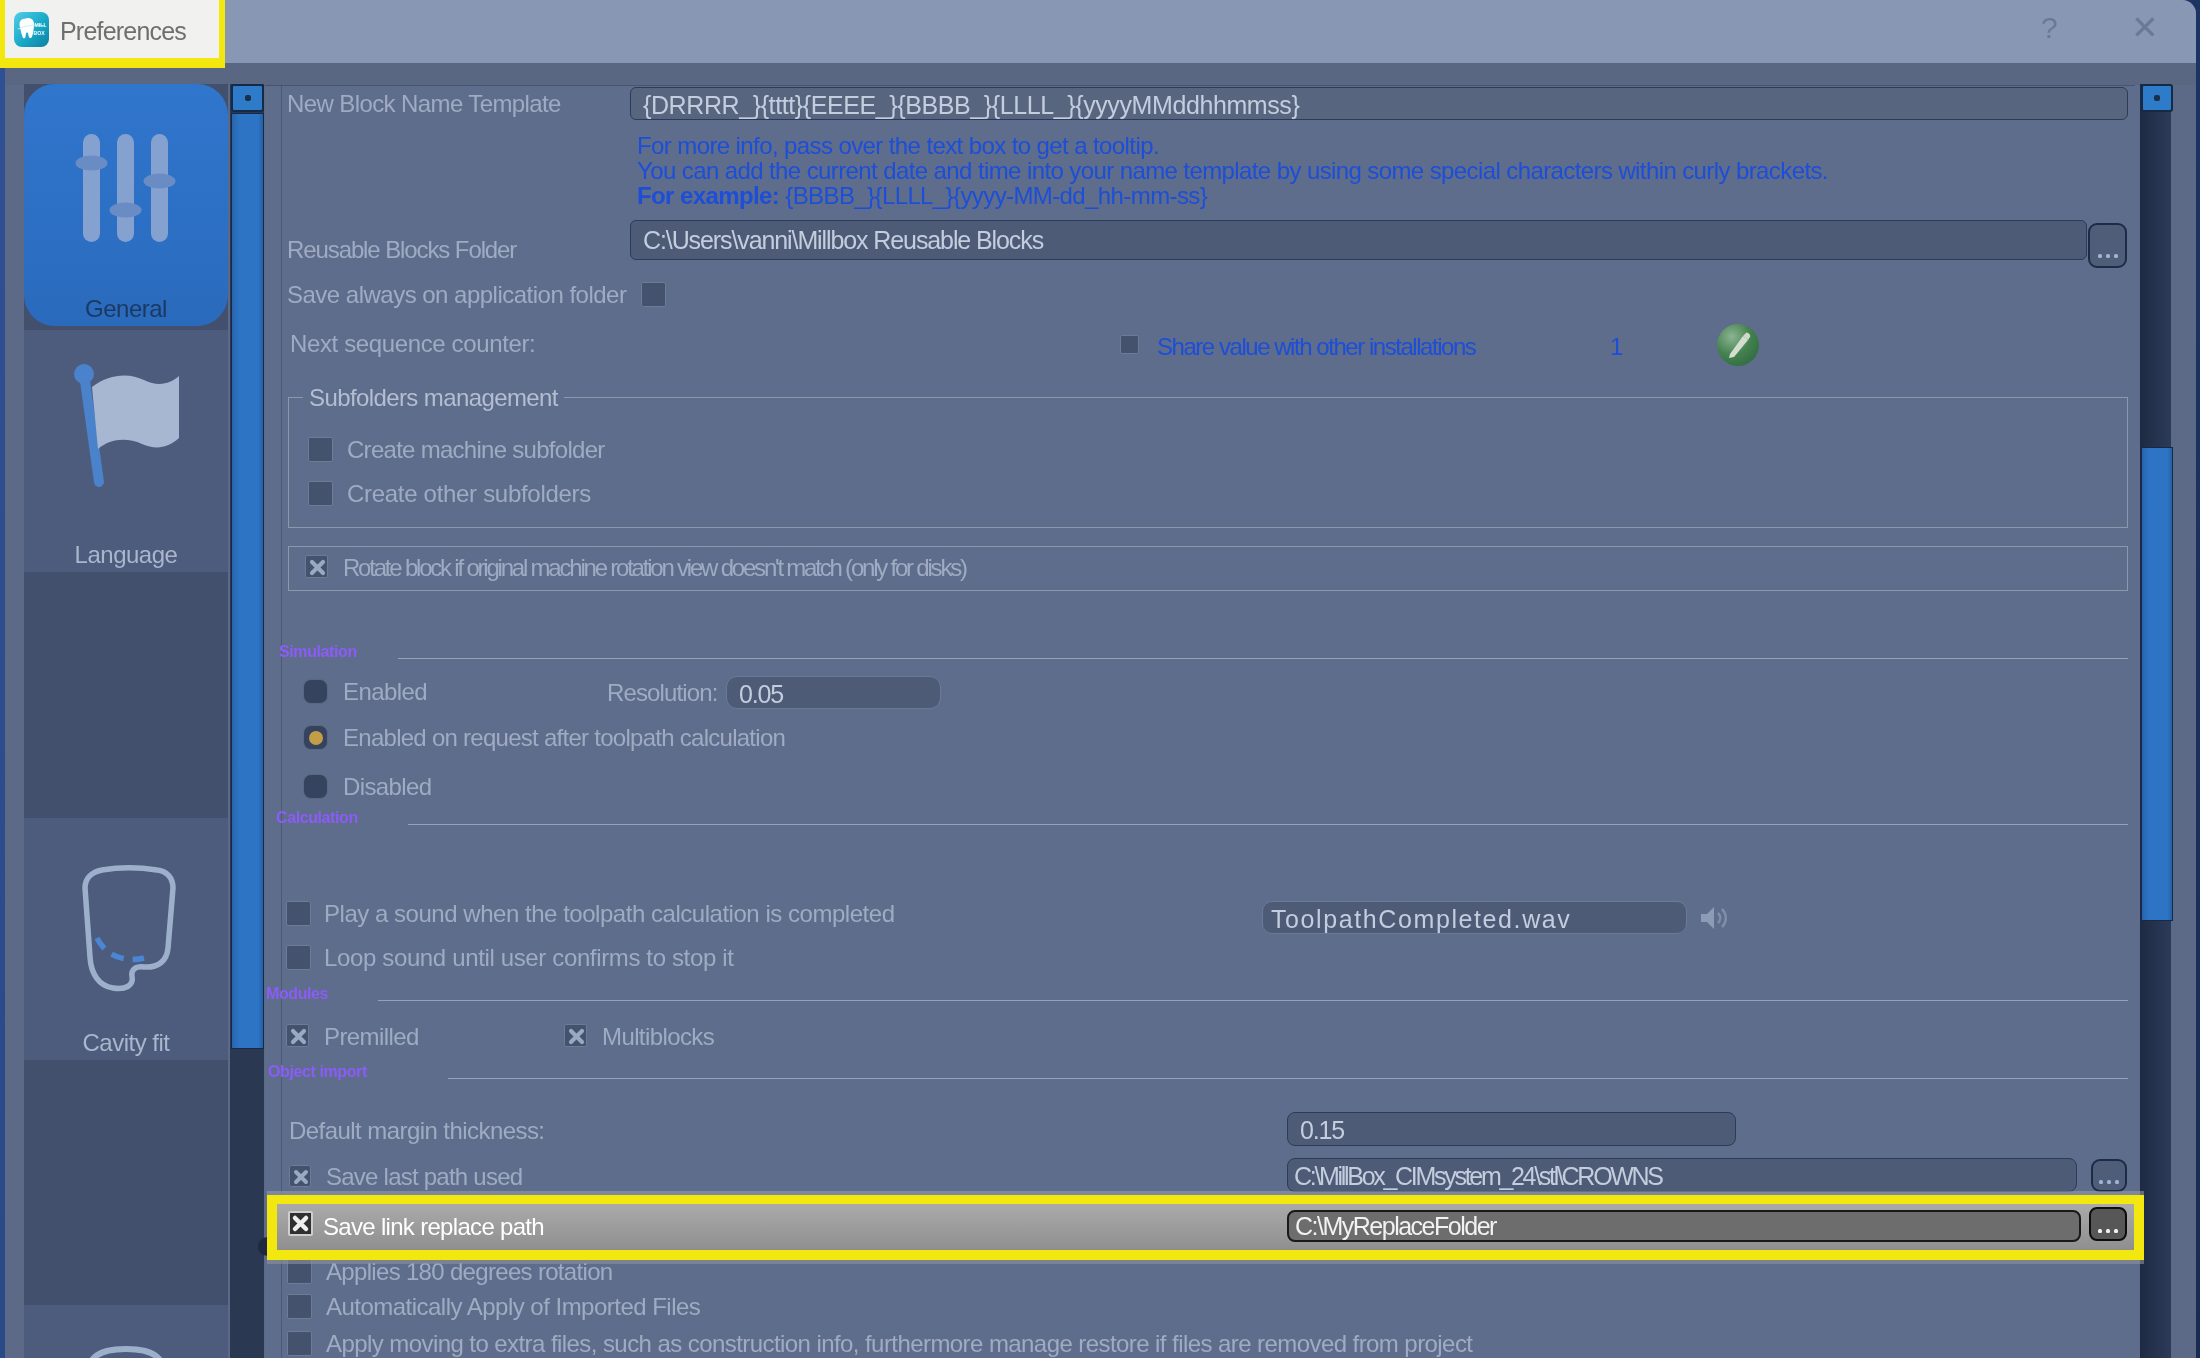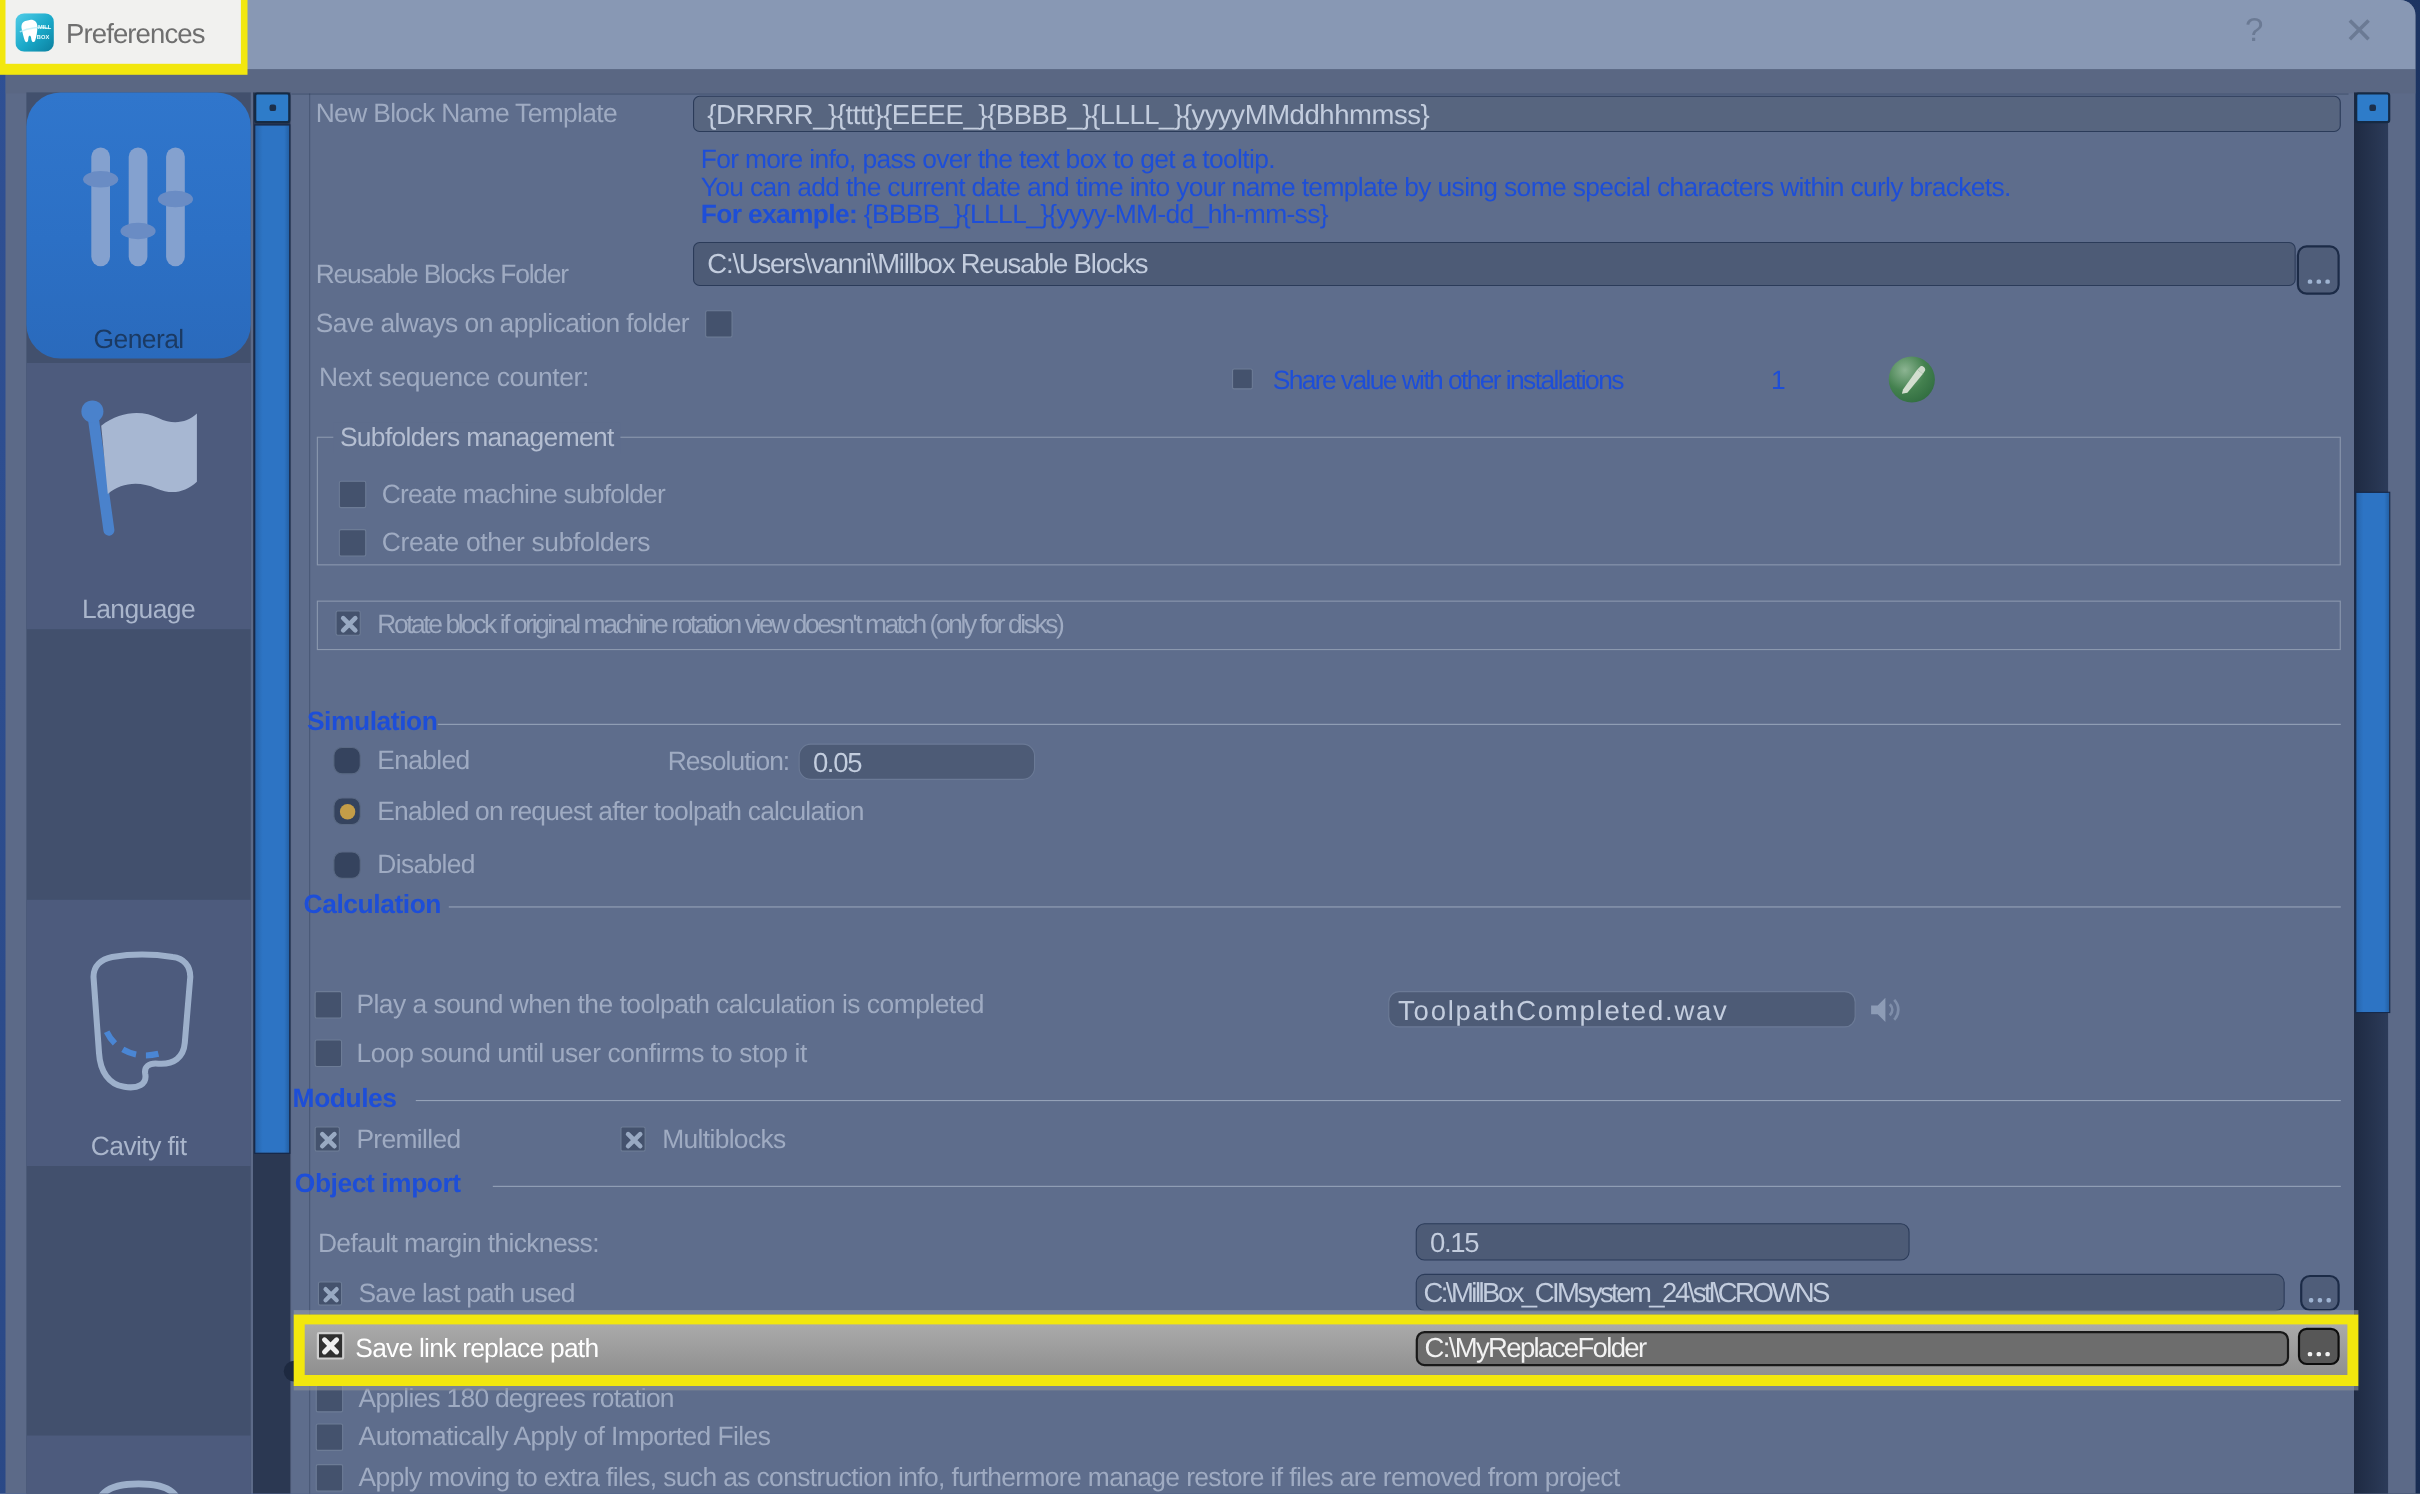--- a/index.html
+++ b/index.html
@@ -26,21 +26,21 @@
   .sbitem.sel { background:linear-gradient(180deg,#3076cc 0%,#2c70c5 55%,#2a6abc 100%);border-radius:31px; }
   .sbitem.sel .lbl { color:#1b3a63; }
 
   
   #sb-track-l { position:absolute; left:225px; top:84px; width:34px; height:1274px; background:#2b3852; }
   .scroll-btn { position:absolute; background:#2e7cc9; border:2px solid #152a44; border-radius:3px; }
   .scroll-btn .dot { position:absolute; left:50%; top:50%; width:6px; height:6px; margin:-3px 0 0 -3px; background:#1c2f4a; border-radius:2px; }
   .thumb { position:absolute; background:linear-gradient(90deg,#2765ab,#2d74c4 22%,#2d74c4 85%,#2360a4); border:1px solid #16294a; }
   .lab { position:absolute; font-size:24px; color:#9fabc2; letter-spacing:-0.6px; white-space:nowrap; }
   .lab2 { position:absolute; font-size:24px; color:#1d4ed8; letter-spacing:-0.6px; white-space:nowrap; }
-  .sect { position:absolute; font-size:24px; font-weight:bold; color:#1d4ed8; letter-spacing:-0.4px; white-space:nowrap; }
+  .sect { position:absolute; font-size:16px; font-weight:bold; color:#8b5cf6; letter-spacing:-0.4px; white-space:nowrap; }
   .hline { position:absolute; height:1px; background:#95a2b8; }
   .input {
     position:absolute; background:#4d5b76; border:1px solid #2b3b59; border-radius:6px;
     color:#c3cdde; font-size:25px; letter-spacing:-1.2px; line-height:34px; padding-left:12px; white-space:nowrap; overflow:hidden;
   }
   .cb { position:absolute; width:25px; height:25px; background:#44526d; border:1px solid #6d7c96; border-radius:2px; }
   .cb svg { position:absolute; left:2px; top:2px; }
   .radio { position:absolute; width:25px; height:25px; background:#35435e; border:1px solid #5a6983; border-radius:8px; }
   .browse { position:absolute; width:39px; height:45px; background:#4f5d79; border:2px solid #1c2b47; border-radius:9px; }
   .dots, .dots::before, .dots::after { position:absolute; width:4px; height:4px; border-radius:1.5px; background:#9fb4d2; content:""; }
@@ -146,21 +146,21 @@
         <stop offset="0%" stop-color="#8cb492"></stop>
           <stop offset="55%" stop-color="#44814f"></stop>
           <stop offset="100%" stop-color="#2f6b3f"></stop>
       </radialGradient>
     </defs>
     <circle cx="22" cy="22" r="21" fill="url(#grn)"></circle>
     <path d="M14 31 L27 13 L32 17 L18 34 L13 35 Z" fill="#d3decf"></path>
     <path d="M27 13 L32 17 L34 14 C35 12, 32 9, 30 10 Z" fill="#cdd9ca"></path>
   </svg>
 
-  <div class="gbox" style="left:288px;top:397px;width:1840px;height:117px;">
+  <div class="gbox" style="left:288px;top:397px;width:1840px;height:131px;">
     <div class="cap">Subfolders management</div>
   </div>
   <div class="cb" style="left:308px;top:437px;"></div>
   <div class="lab" style="left:347px;top:436px;letter-spacing:-0.72px;">Create machine subfolder</div>
   <div class="cb" style="left:308px;top:481px;"></div>
   <div class="lab" style="left:347px;top:480px;letter-spacing:-0.30px;">Create other subfolders</div>
 
   <div class="gbox" style="left:288px;top:546px;width:1840px;height:45px;"></div>
   <div class="cb ck" style="left:305px;top:555px;width:23px;height:23px;">
       <svg width="19" height="19" viewBox="0 0 19 19">

